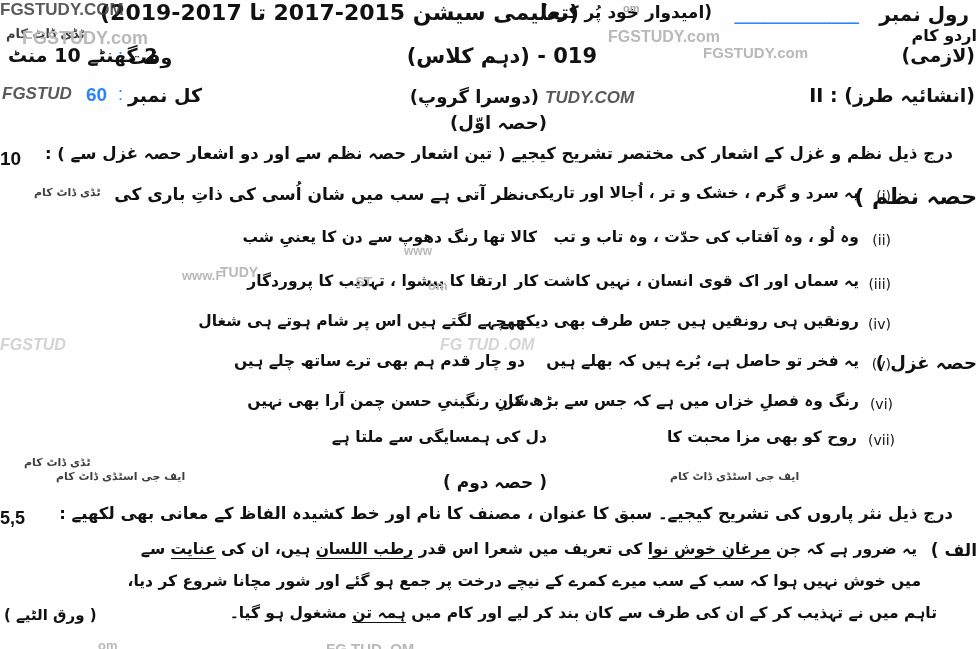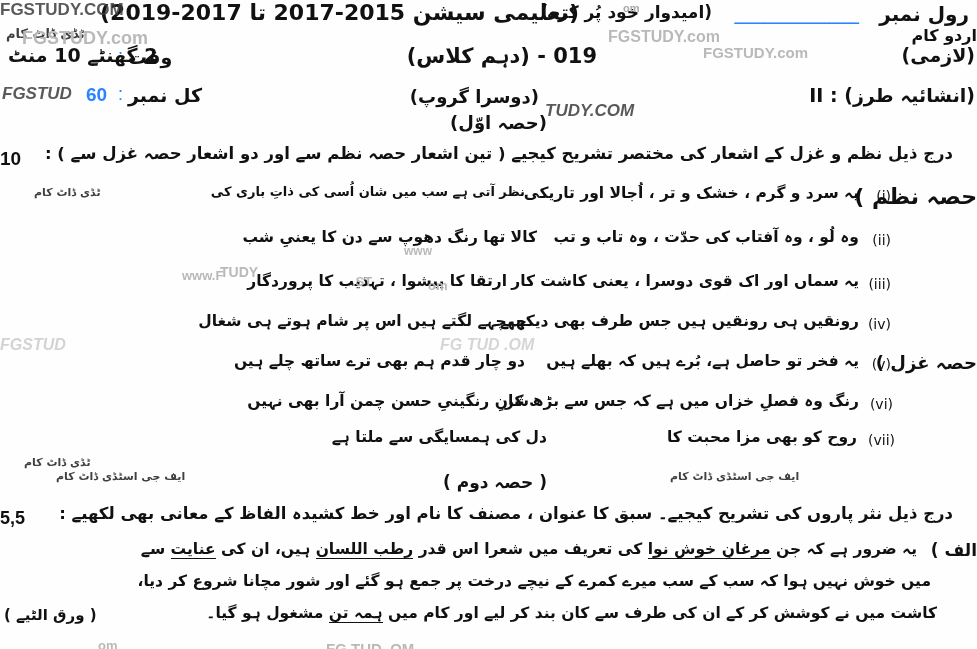--- a/index.html
+++ b/index.html
@@ -121,41 +121,41 @@
 
   <div class="rtl-line urdu" style="right:430px; top:112px; font-size:18px;">(حصہ اوّل)</div>
 
   <div class="wm" style="left:0px; top:0px; font-size:17px;">FGSTUDY.COM</div>
   <div class="wm-urdu" style="left:6px; top:26px; font-size:13px;">ٹڈی ڈاٹ کام</div>
   <div class="wm-faint" style="left:22px; top:28px; font-size:18px;">FGSTUDY.com</div>
   <div class="wm-faint" style="left:608px; top:28px; font-size:16px;">FGSTUDY.com</div>
   <div class="wm-faint" style="left:703px; top:44px; font-size:15px;">FGSTUDY.com</div>
   <div class="wm lt" style="left:623px; top:2px; font-size:11px; color:#9a9a9a;">om</div>
   <div class="wm wm-lt" style="left:2px; top:84px; font-size:17px;">FGSTUD</div>
-  <div class="wm wm-lt" style="left:545px; top:88px; font-size:17px;margin-top:13px;">TUDY.COM</div>
+  <div class="wm wm-lt" style="left:545px; top:88px; font-size:17px;">TUDY.COM</div>
 </div>
 
 <div id="body-area">
 
   <div class="marks" style="left:0px; top:8px; font-size:19px;">10</div>
 
   <div class="rtl-line urdu" style="right:24px; top:4px; font-size:16.5px;">درج ذیل نظم و غزل کے اشعار کی مختصر تشریح کیجیے ( تین اشعار حصہ نظم سے اور دو اشعار حصہ غزل سے ) :</div>
 
   <div class="rtl-line urdu" style="right:0px; top:44px; font-size:22px;">حصہ نظم )</div>
 
   <div class="rtl-line latin" style="right:86px; top:48px; font-size:14px;">(i)</div>
   <div class="rtl-line urdu" style="right:118px; top:44px; font-size:15.5px;">یہ سرد و گرم ، خشک و تر ، اُجالا اور تاریکی</div>
-  <div class="rtl-line urdu" style="right:452px; top:44px; font-size:13px;">نظر آتی ہے سب میں شان اُسی کی ذاتِ باری کی</div>
+  <div class="rtl-line urdu" style="right:452px; top:44px; font-size:17px;">نظر آتی ہے سب میں شان اُسی کی ذاتِ باری کی</div>
 
   <div class="rtl-line latin" style="right:86px; top:92px; font-size:14px;">(ii)</div>
   <div class="rtl-line urdu" style="right:118px; top:88px; font-size:15.5px;">وہ لُو ، وہ آفتاب کی حدّت ، وہ تاب و تب</div>
   <div class="rtl-line urdu" style="right:440px; top:88px; font-size:15.5px;">کالا تھا رنگ دھوپ سے دن کا یعنیِ شب</div>
 
   <div class="rtl-line latin" style="right:86px; top:136px; font-size:14px;">(iii)</div>
-  <div class="rtl-line urdu" style="right:118px; top:132px; font-size:15.5px;">یہ سماں اور اک قوی دوسرا ، یعنی کاشت کار</div>
+  <div class="rtl-line urdu" style="right:118px; top:132px; font-size:15.5px;">یہ سماں اور اک قوی انسان ، نہیں کاشت کار</div>
   <div class="rtl-line urdu" style="right:470px; top:132px; font-size:15.5px;">ارتقا کا پیشوا ، تہذیب کا پروردگار</div>
 
   <div class="rtl-line latin" style="right:86px; top:176px; font-size:14px;">(iv)</div>
   <div class="rtl-line urdu" style="right:118px; top:172px; font-size:15.5px;">رونقیں ہی رونقیں ہیں جس طرف بھی دیکھیے</div>
   <div class="rtl-line urdu" style="right:450px; top:172px; font-size:15.5px;">چہچہے لگتے ہیں اس پر شام ہوتے ہی شغال</div>
 
   <div class="rtl-line urdu" style="right:0px; top:212px; font-size:18px;">حصہ غزل )</div>
 
   <div class="rtl-line latin" style="right:86px; top:216px; font-size:14px;">(v)</div>
   <div class="rtl-line urdu" style="right:118px; top:212px; font-size:15.5px;">یہ فخر تو حاصل ہے، بُرے ہیں کہ بھلے ہیں</div>
@@ -174,24 +174,24 @@
   <div class="marks" style="left:0px; top:368px; font-size:18px;">5,5</div>
 
   <div class="rtl-line urdu" style="right:24px; top:364px; font-size:16.5px;">درج ذیل نثر پاروں کی تشریح کیجیے۔ سبق کا عنوان ، مصنف کا نام اور خط کشیدہ الفاظ کے معانی بھی لکھیے :</div>
 
   <div class="rtl-line urdu" style="right:0px; top:400px; font-size:17px;">الف )</div>
 
   <div class="rtl-line urdu" style="right:60px; top:400px; font-size:15.5px;">
     <span>یہ ضرور ہے کہ جن </span><span class="underline-word">مرغانِ خوش نوا</span><span> کی تعریف میں شعرا اس قدر </span><span class="underline-word">رطب اللسان</span><span> ہیں، ان کی </span><span class="underline-word">عنایت</span><span> سے</span>
   </div>
 
-  <div class="rtl-line urdu" style="right:46px; top:432px; font-size:15.5px;">میں خوش نہیں ہوا کہ سب کے سب میرے کمرے کے نیچے درخت پر جمع ہو گئے اور شور مچانا شروع کر دیا،</div>
+  <div class="rtl-line urdu" style="right:56px; top:432px; font-size:15.5px;">میں خوش نہیں ہوا کہ سب کے سب میرے کمرے کے نیچے درخت پر جمع ہو گئے اور شور مچانا شروع کر دیا،</div>
 
   <div class="rtl-line urdu" style="right:40px; top:464px; font-size:15.5px;">
-    <span>کاشت میں نے کوشش کر کے ان کی طرف سے کان بند کر لیے اور کام میں </span><span class="underline-word">ہمہ تن</span><span> مشغول ہو گیا۔</span>
+    <span>تاہم میں نے تہذیب کر کے ان کی طرف سے کان بند کر لیے اور کام میں </span><span class="underline-word">ہمہ تن</span><span> مشغول ہو گیا۔</span>
   </div>
 
   <div class="rtl-line urdu" style="left:4px; top:466px; font-size:15px;">( ورق الٹیے )</div>
 
   <div class="wm-urdu" style="left:34px; top:46px; font-size:11px;">ٹڈی ڈاٹ کام</div>
 
   <div class="wm-faint" style="left:404px; top:104px; font-size:12px;">www</div>
 
   <div class="wm-faint" style="left:182px; top:128px; font-size:13px;">www.F</div>
   <div class="wm-faint" style="left:220px; top:124px; font-size:14px;">TUDY</div>

